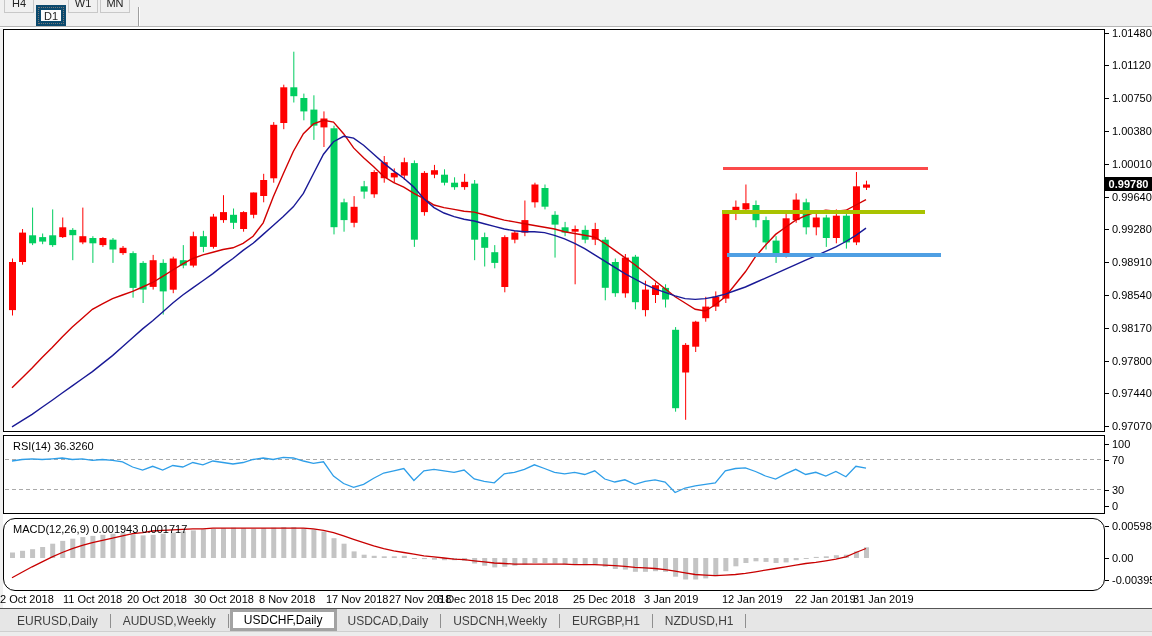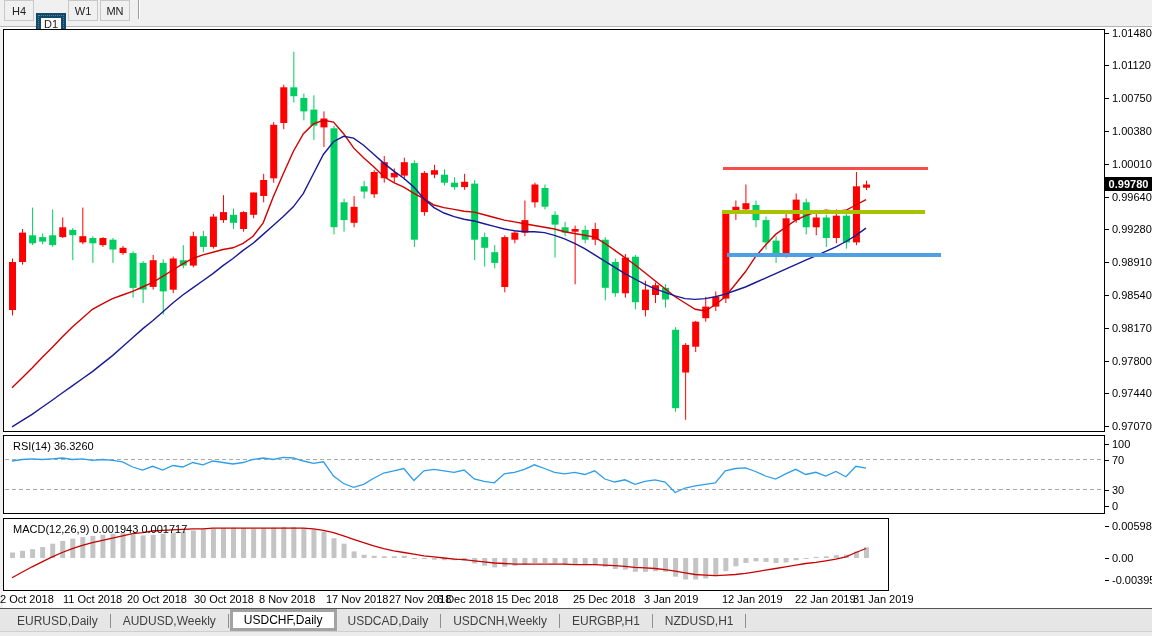--- a/index.html
+++ b/index.html
@@ -1,33 +1,33 @@
 <!DOCTYPE html>
 <html><head>
 <meta charset="utf-8">
 <style>
   * { box-sizing: border-box; margin:0; padding:0; }
   html,body { width:1152px; height:636px; overflow:hidden; background:#ffffff;
               font-family:"Liberation Sans", sans-serif; }
   .screen { position:relative; width:1152px; height:636px; background:#fff; }
   .toolbar { position:absolute; left:0; top:0; width:1152px; height:27px;
              background:#f0f0f0; border-bottom:1px solid #b5b5b5; display:flex;
-             align-items:flex-start; padding-left:4px; }
+             align-items:flex-end; padding-left:4px; }
   .tf-btn { width:30px; height:21px; margin-right:2px; font-size:11px; color:#222;
             background:#f0f0f0; border:1px solid #f0f0f0; display:flex;
             align-items:center; justify-content:center; cursor:default; }
   .tf-btn.raised { border:1px solid #c8c8c8; }
   .tf-btn.active { background:#fbfbfb; border:5px solid #0c4a6e; outline:1px dotted #777; outline-offset:-3px;margin-top:13px; }
   .tb-sep { width:2px; height:19px; border-left:1px solid #9f9f9f; border-right:1px solid #fff; margin-left:6px; }
   .left-strip { position:absolute; left:0; top:28px; width:3px; height:580px; background:#f0f0f0; }
   .panel { position:absolute; left:3px; background:#fff; border:1px solid #000; }
   .panel svg { display:block; }
   .price-panel { top:29px; width:1102px; height:403px; }
   .rsi-panel   { top:435px; width:1102px; height:79px; }
-  .macd-panel  { top:518px; width:886px; height:73px; }
+  .macd-panel  { top:518px; width:1102px; height:73px;border-radius:12px; }
   .info-line { position:absolute; left:9px; top:6px; font-size:12px; color:#000;
                display:flex; align-items:center; white-space:pre; }
   .tri { width:0; height:0; border-left:5px solid transparent; border-right:5px solid transparent;
          border-top:6px solid #000; margin-right:7px; display:inline-block; }
   .ind-label { position:absolute; left:9px; top:4px; font-size:11px; color:#000; white-space:pre; }
   .price-axis { position:absolute; left:1105px; top:29px; width:47px; height:579px; background:#fff; }
   .ax-label { position:absolute; left:7px; font-size:11px; color:#000; white-space:nowrap; }
   .ax-tick  { position:absolute; left:0; width:4px; height:1px; background:#000; }
   .price-tag { position:absolute; left:0; width:47px; height:14px; background:#000; color:#fff;
                font-size:11px; font-weight:bold; text-align:center; line-height:14px; }

